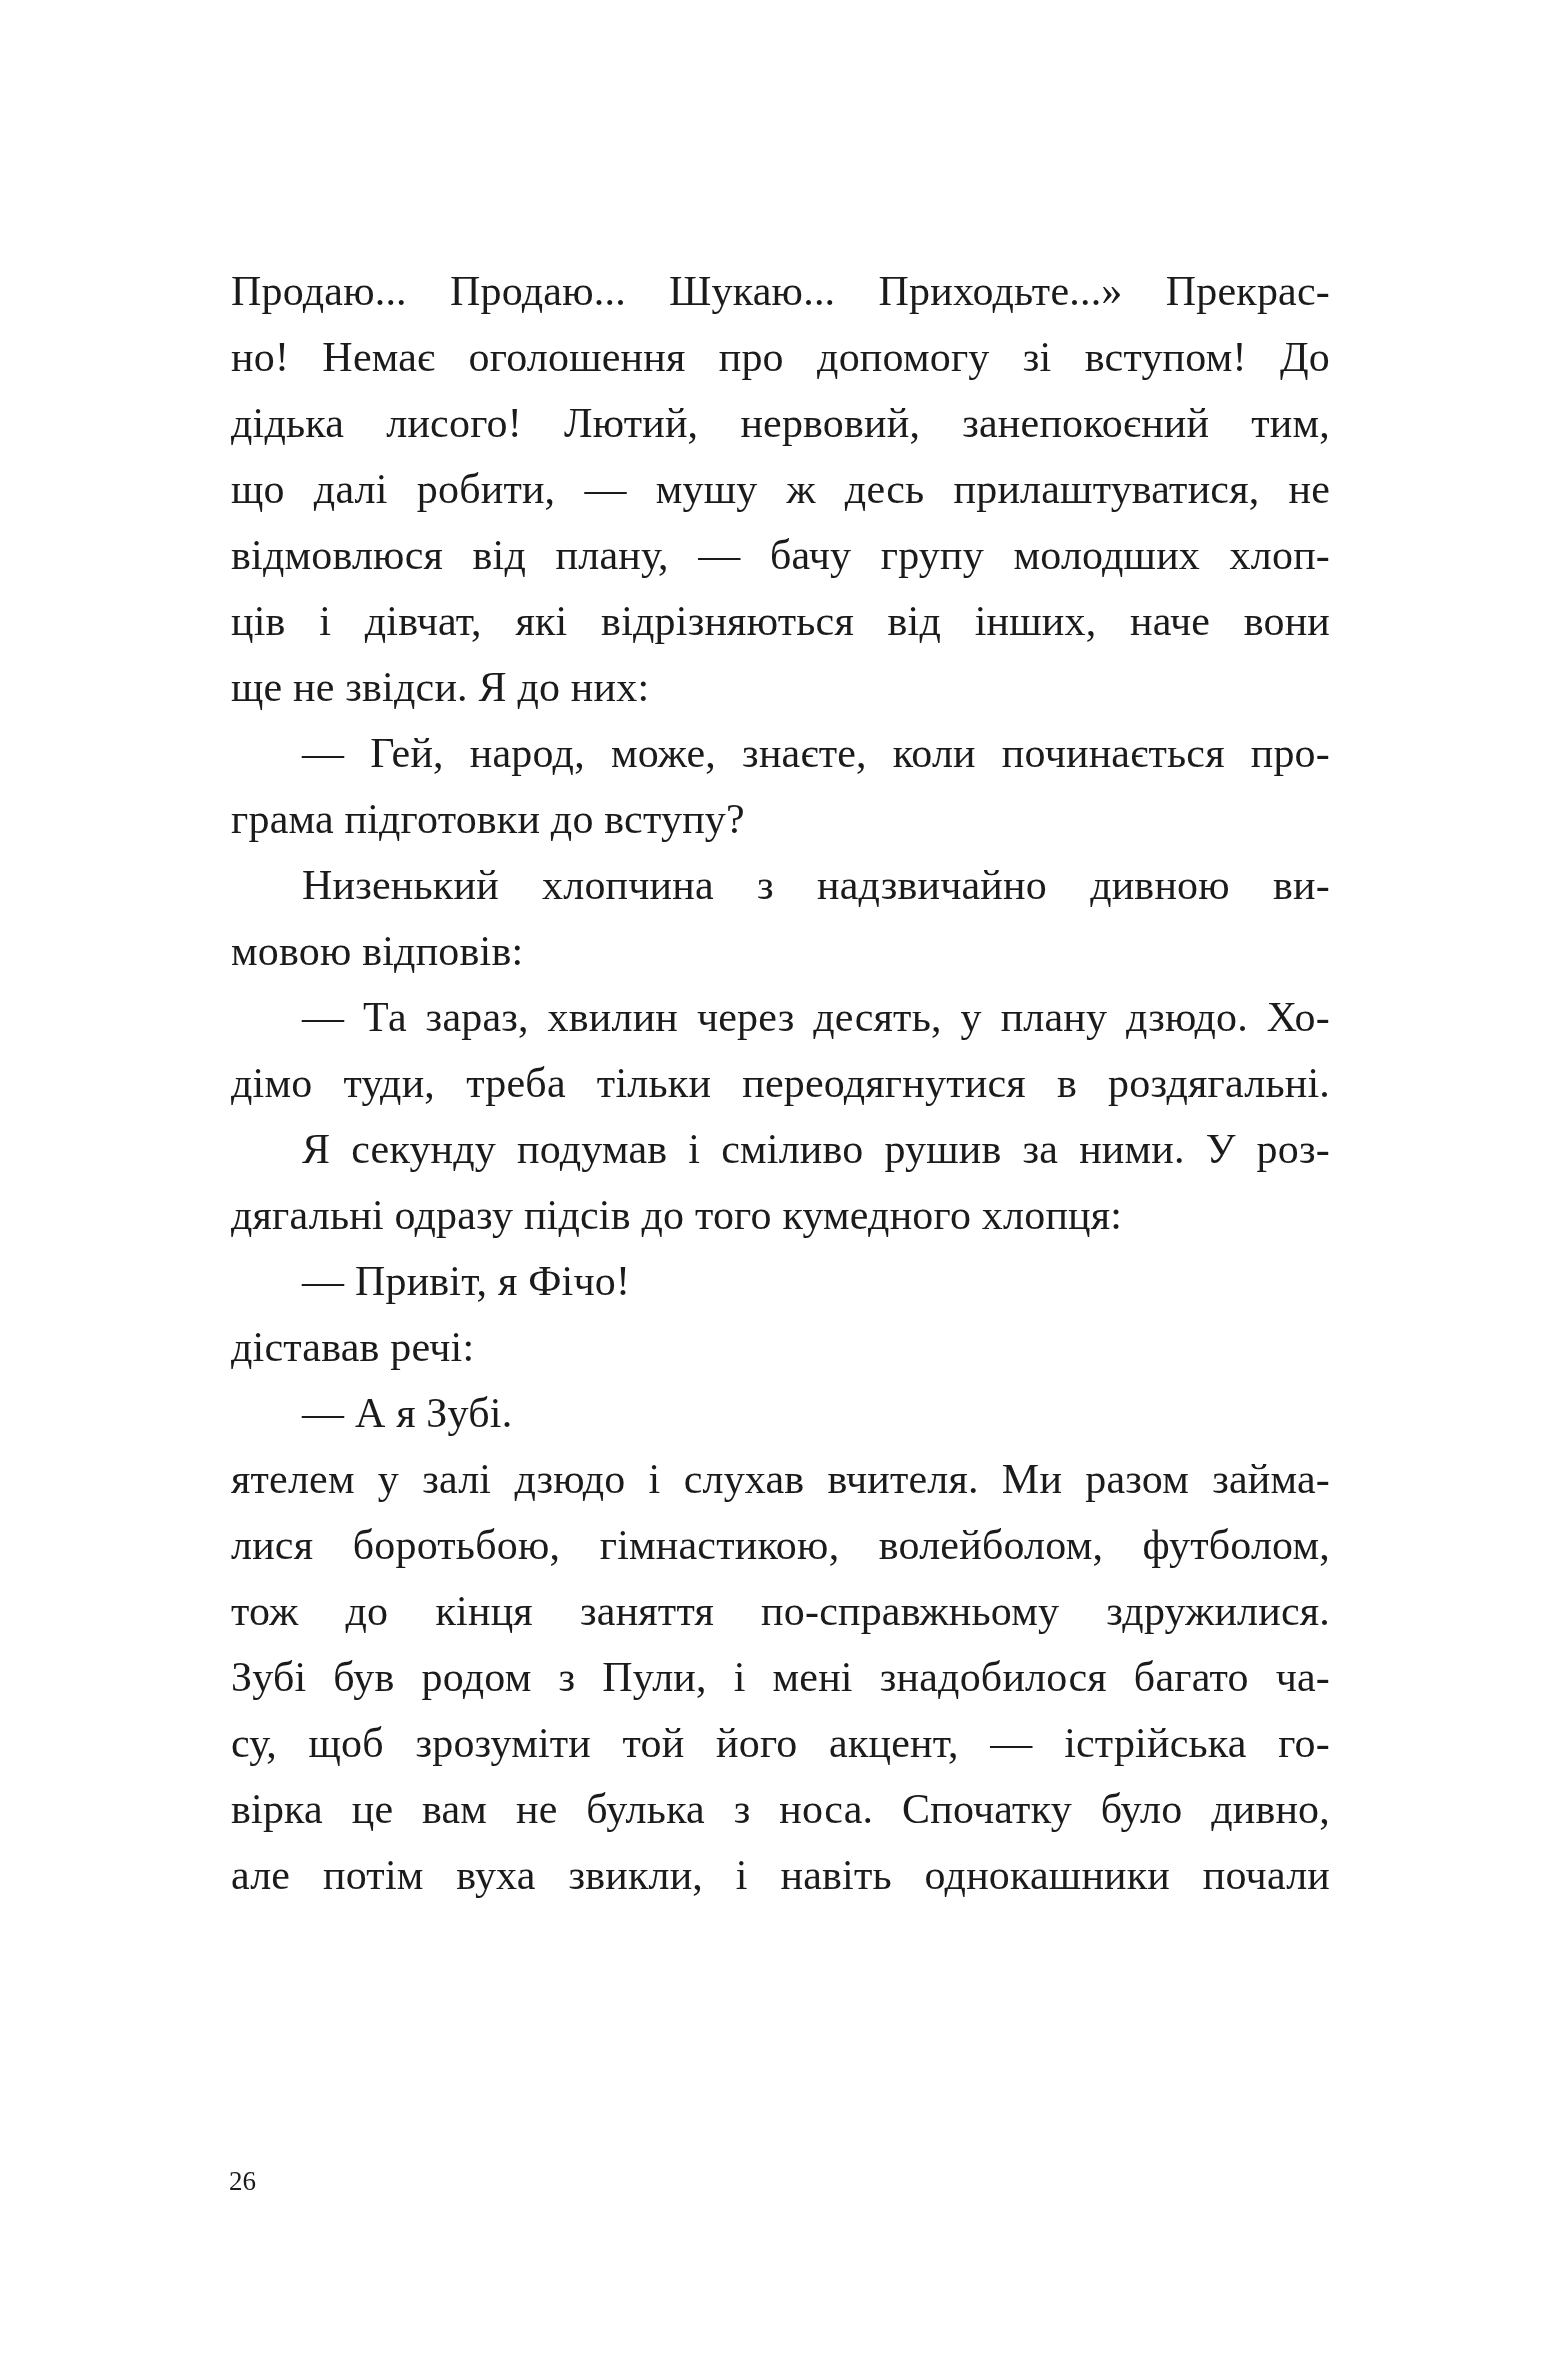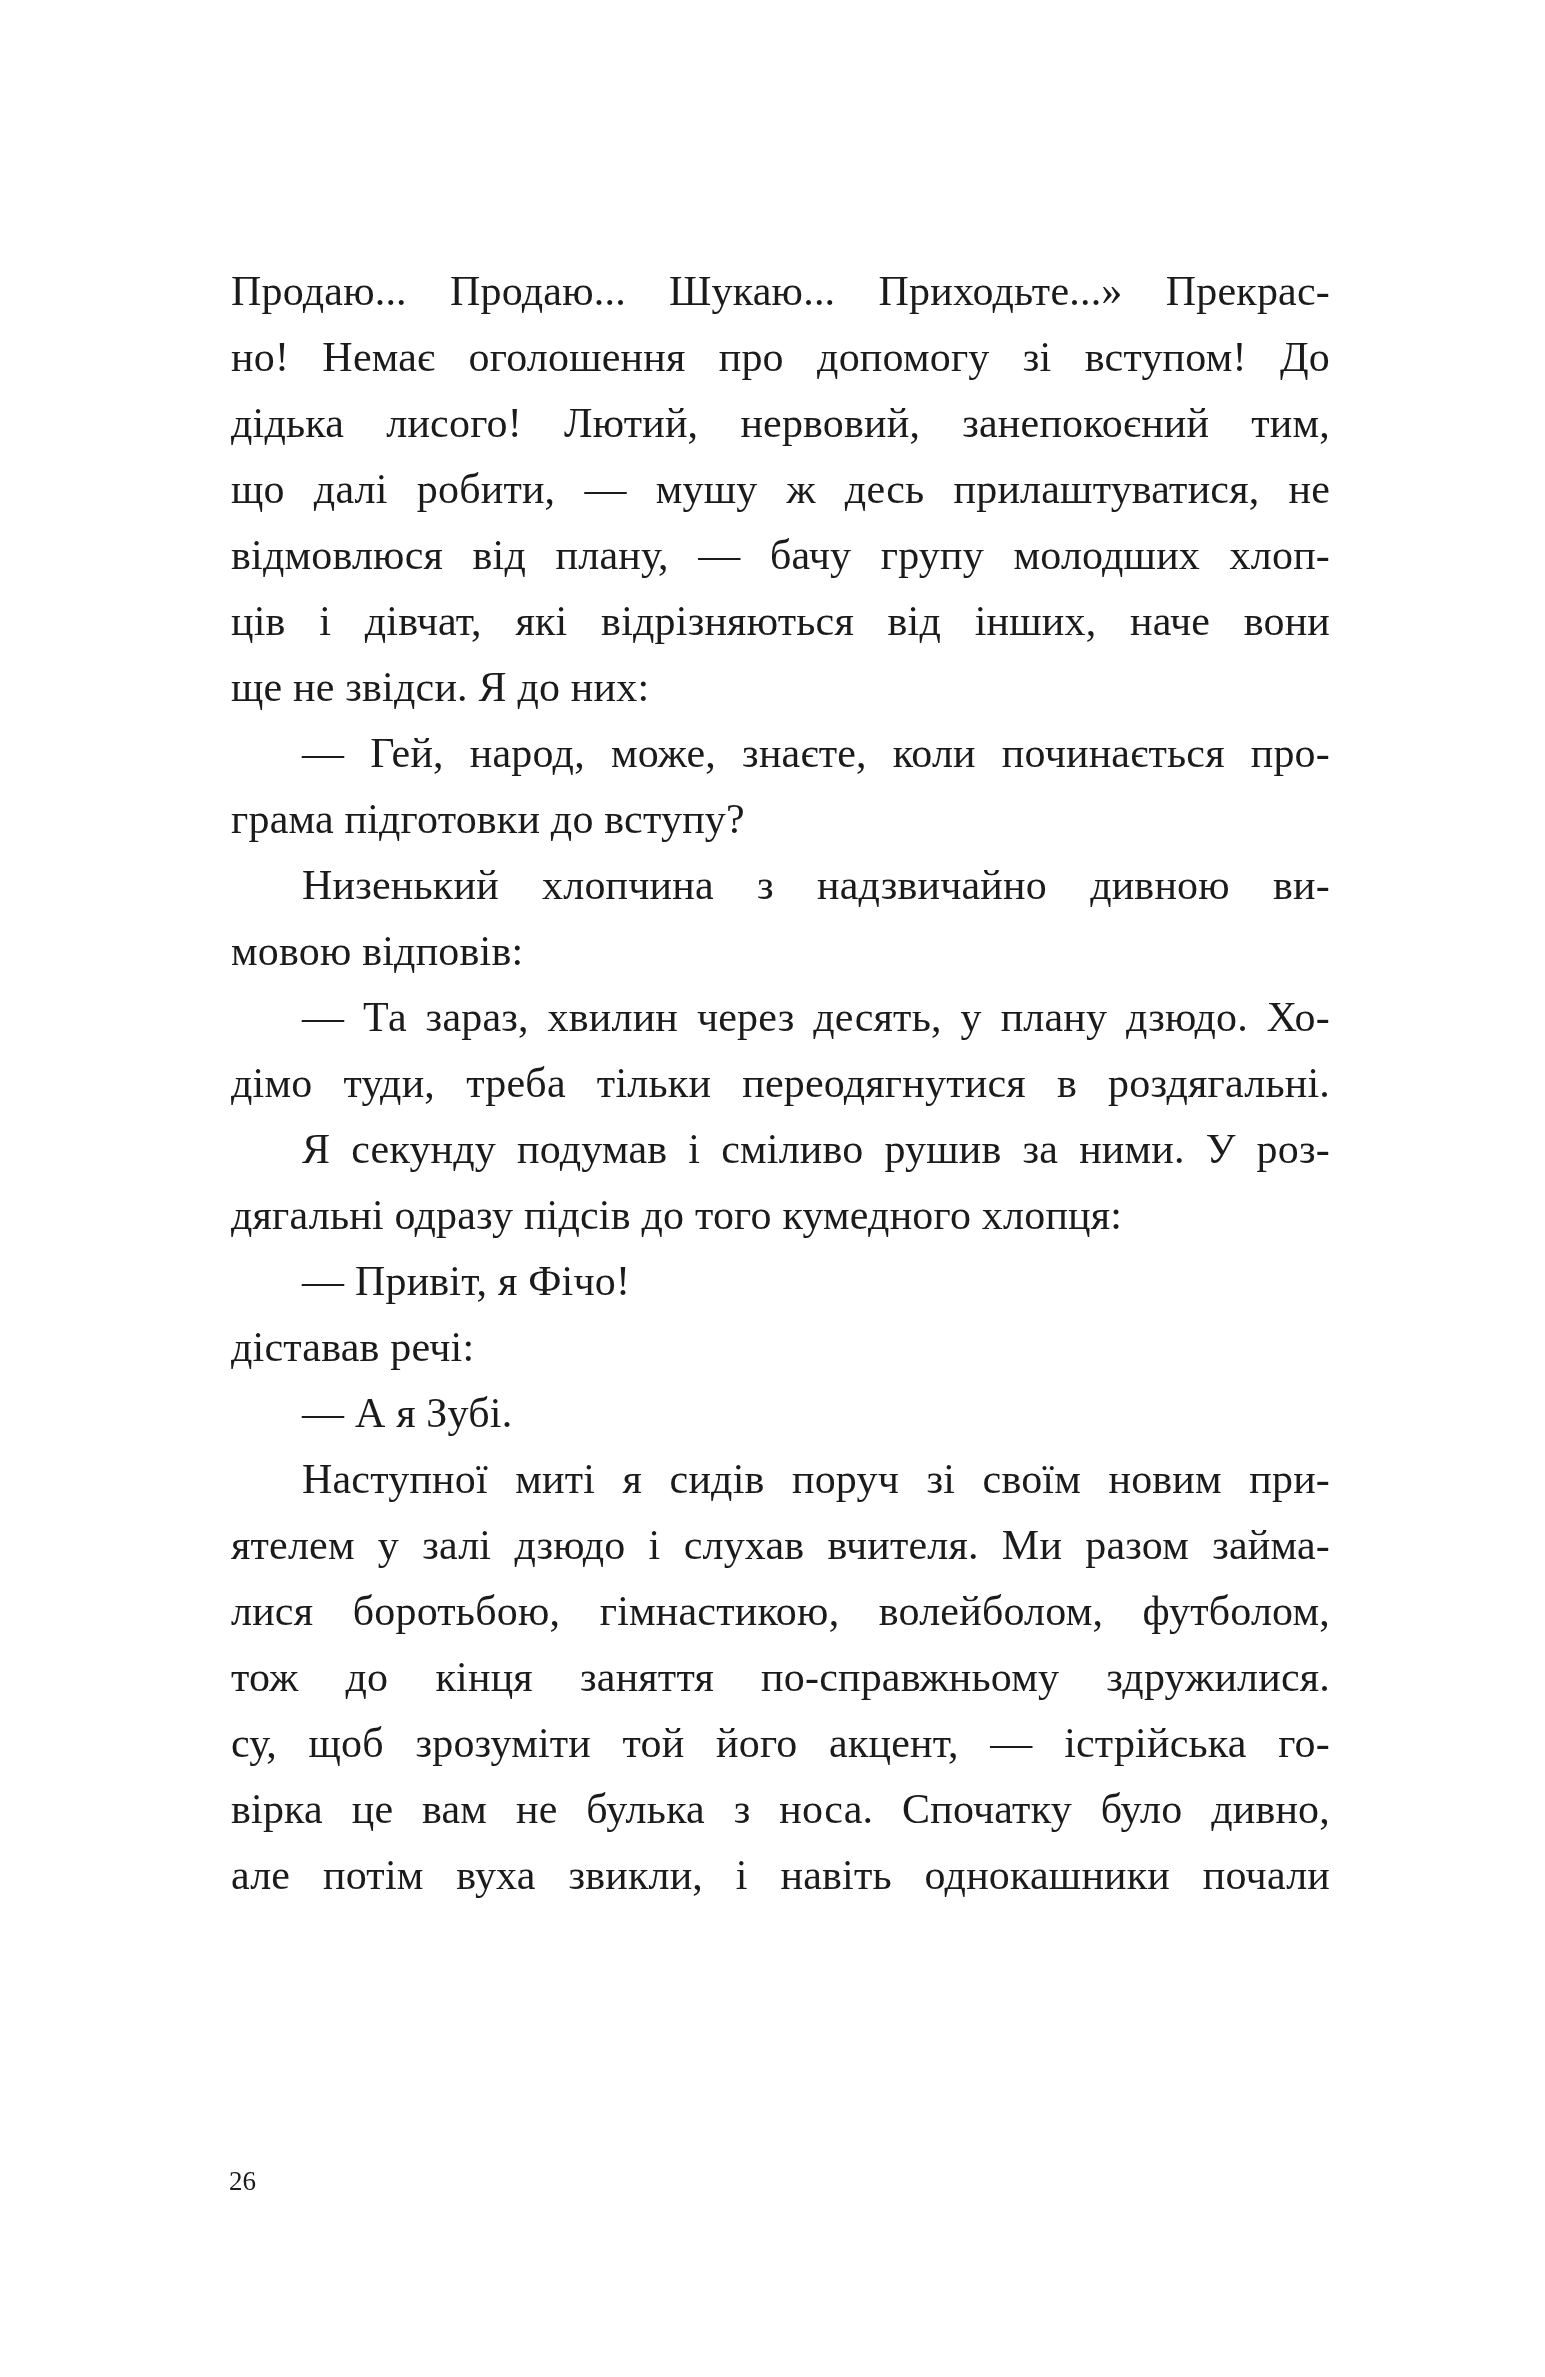--- a/index.html
+++ b/index.html
@@ -68,23 +68,23 @@
       <div class="line no-justify">грама підготовки до вступу?</div>
       <div class="line indent">Низенький хлопчина з надзвичайно дивною ви-</div>
       <div class="line no-justify">мовою відповів:</div>
       <div class="line indent">— Та зараз, хвилин через десять, у плану дзюдо. Хо-</div>
       <div class="line">дімо туди, треба тільки переодягнутися в роздягальні.</div>
       <div class="line indent">Я секунду подумав і сміливо рушив за ними. У роз-</div>
       <div class="line no-justify">дягальні одразу підсів до того кумедного хлопця:</div>
       <div class="line indent no-justify">— Привіт, я Фічо!</div>
       <div class="line no-justify">діставав речі:</div>
       <div class="line indent no-justify">— А я Зубі.</div>
-      <div class="line indent">Наступної миті я сидів поруч зі своїм новим при-</div>
       <div class="line">ятелем у залі дзюдо і слухав вчителя. Ми разом займа-</div>
       <div class="line">лися боротьбою, гімнастикою, волейболом, футболом,</div>
       <div class="line">тож до кінця заняття по-справжньому здружилися.</div>
+      <div class="line">Зубі був родом з Пули, і мені знадобилося багато ча-</div>
       <div class="line">су, щоб зрозуміти той його акцент, — істрійська го-</div>
       <div class="line">вірка це вам не булька з носа. Спочатку було дивно,</div>
       <div class="line">але потім вуха звикли, і навіть однокашники почали</div>
     </div>
   <div class="folio">26</div>
 </div>
 
 
 </body></html>

